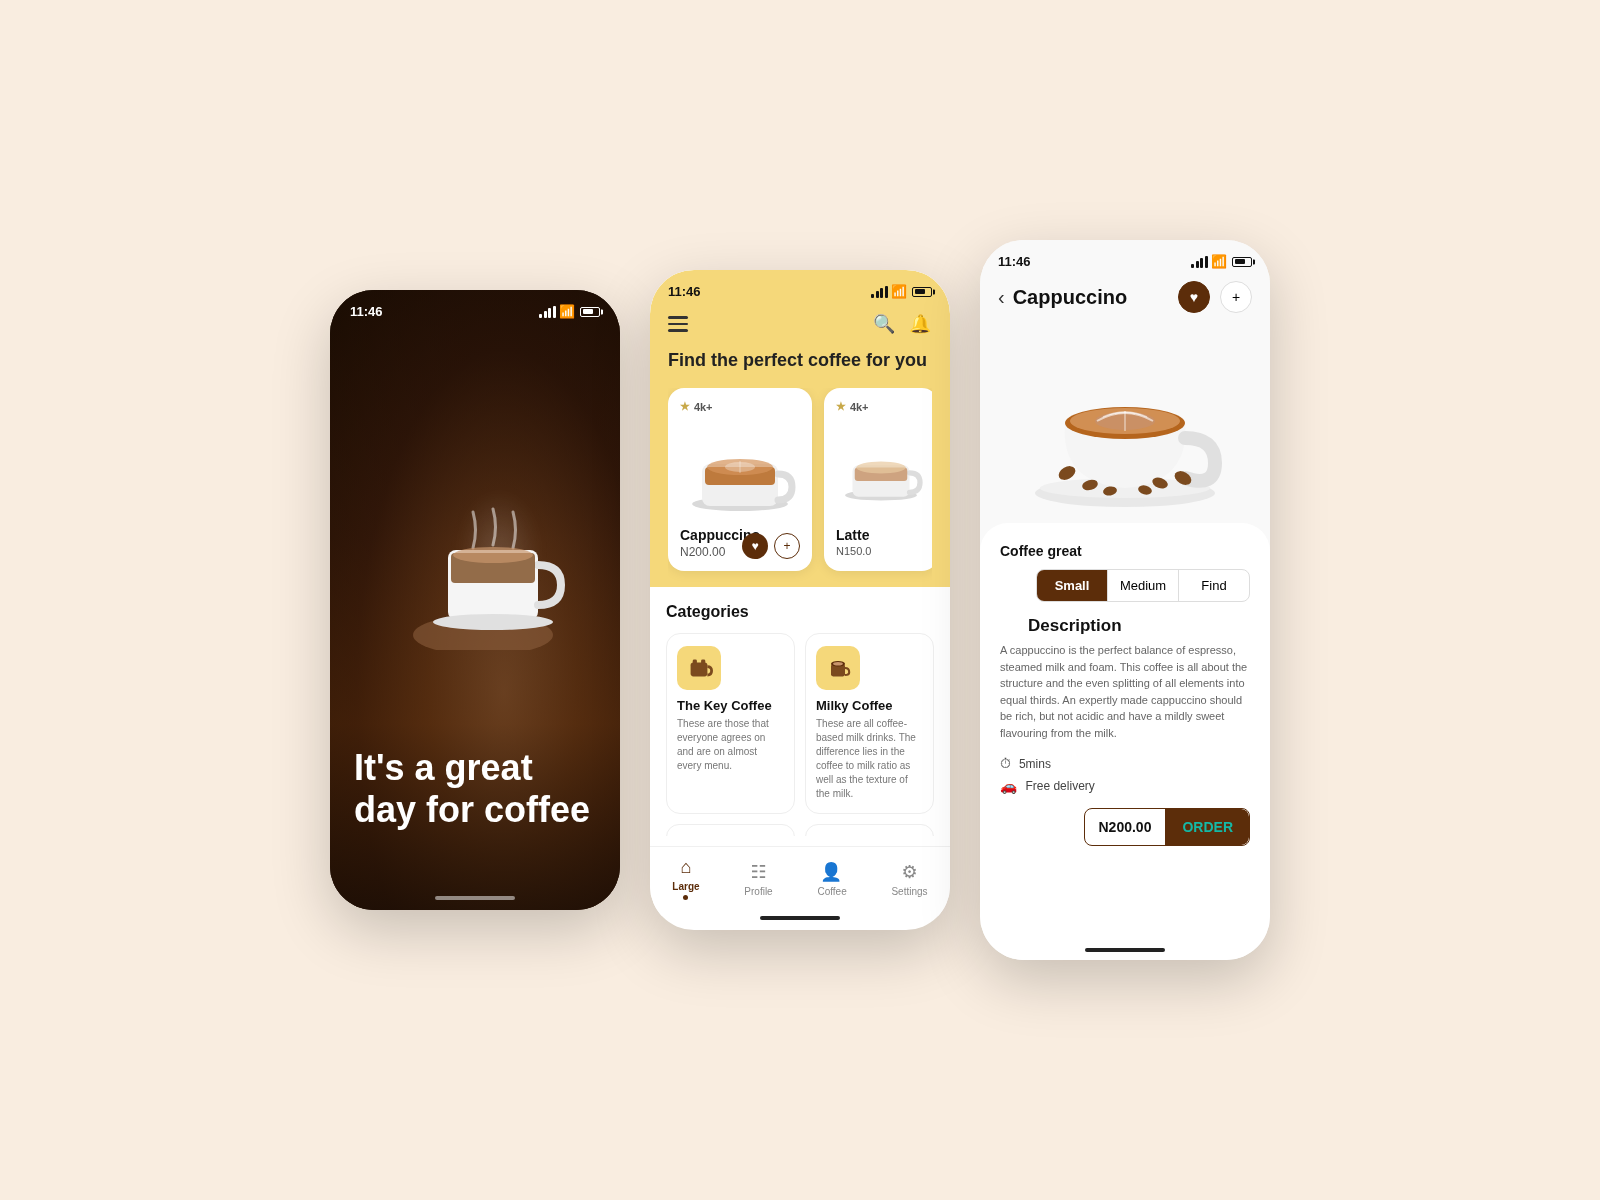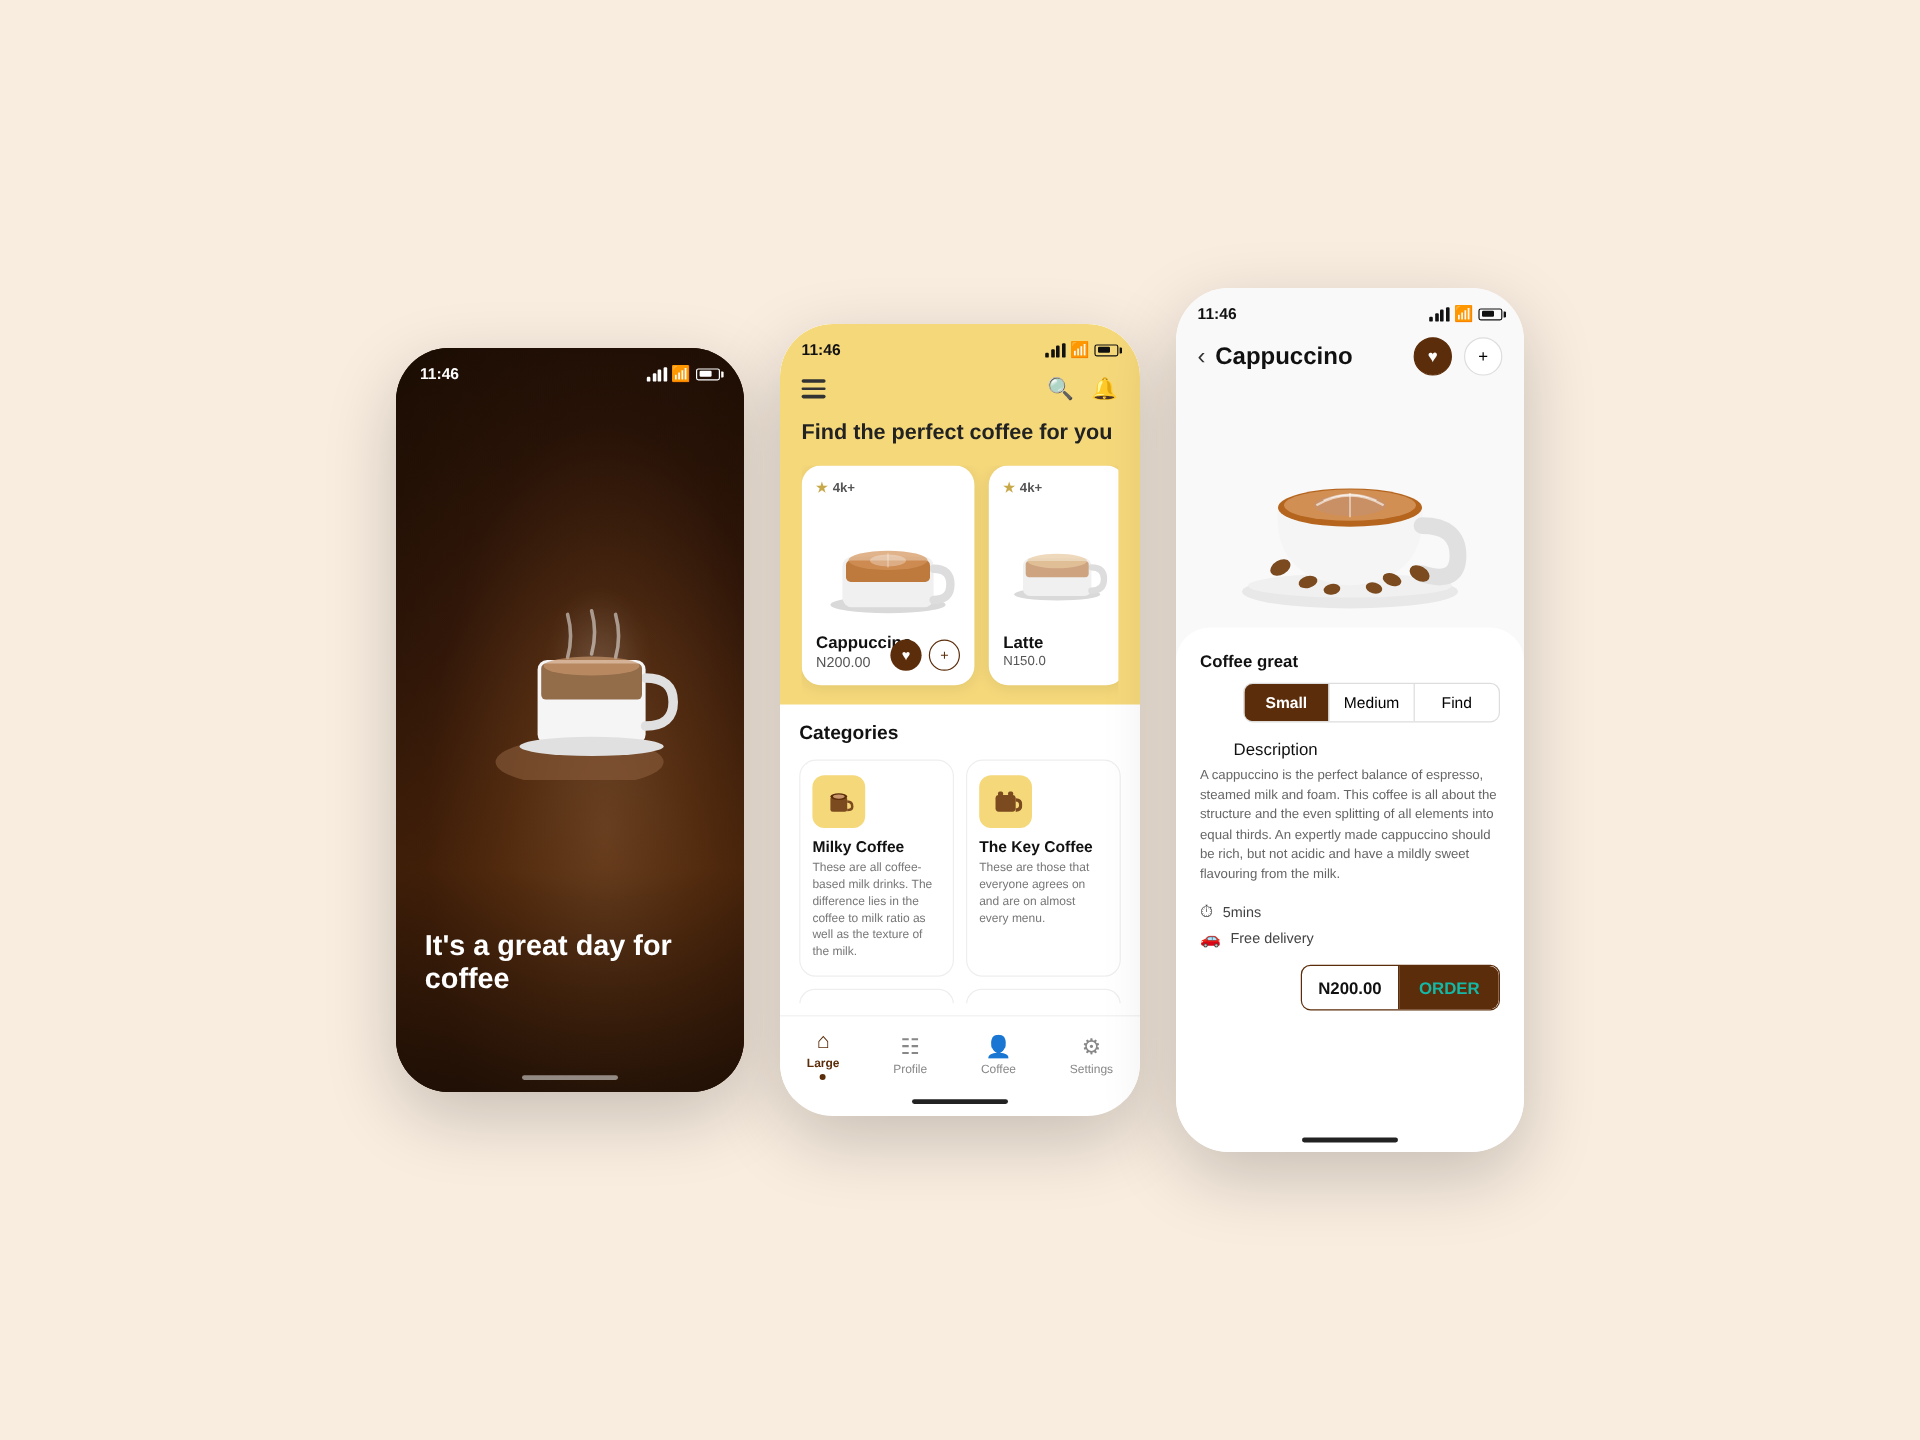--- a/index.html
+++ b/index.html
@@ -84,21 +84,21 @@
       position: absolute;
       bottom: 0;
       left: 0;
       right: 0;
       padding: 0 24px 50px;
       z-index: 10;
     }
 
     .splash-title {
       color: #fff;
-      font-size: 24px;
+      font-size: 36px;
       font-weight: 700;
       line-height: 1.15;
       margin-bottom: 30px;
     }
 
     .get-started-btn {
       background: #7B4A1E;
       color: #fff;
       border: none;
       border-radius: 30px;
@@ -531,22 +531,22 @@
       color: #fff;
       font-weight: 600;
     }
 
     .size-divider {
       width: 1px;
       background: #ddd;
     }
 
     .desc-title {
-      font-size: 14px;
-      font-weight: 400;
+      font-size: 17px;
+      font-weight: 700;
       color: #111;
       margin-bottom: 6px;
       padding-left: 28px;
     }
 
     .desc-text {
       font-size: 11px;
       color: #666;
       line-height: 1.5;
       margin-bottom: 14px;
@@ -735,44 +735,44 @@
       </div>
     </div>
 
     <div class="home-body">
       <div class="categories-title">Categories</div>
       <div class="categories-grid">
 
         <div class="category-card">
           <div class="category-icon-box">
             <svg viewBox="0 0 40 40" xmlns="http://www.w3.org/2000/svg" width="28" height="28">
+              <rect x="8" y="12" width="24" height="20" rx="4" fill="#7B4A1E"></rect>
+              <path d="M32 18 Q38 18 38 24 Q38 30 32 30" stroke="#7B4A1E" stroke-width="4" fill="none"></path>
+              <rect x="11" y="8" width="6" height="6" rx="2" fill="#7B4A1E"></rect>
+              <rect x="23" y="8" width="6" height="6" rx="2" fill="#7B4A1E"></rect>
+            </svg>
+          </div>
+          <div class="category-name">The Key Coffee</div>
+          <div class="category-desc">These are those that everyone agrees on and are on almost every menu.</div>
+        </div>
+
+        <div class="category-card">
+          <div class="category-icon-box">
+            <svg viewBox="0 0 40 40" xmlns="http://www.w3.org/2000/svg" width="28" height="28">
               <rect x="10" y="14" width="20" height="18" rx="3" fill="#7B4A1E"></rect>
               <path d="M30 20 Q36 20 36 26 Q36 30 30 30" stroke="#7B4A1E" stroke-width="3" fill="none"></path>
               <ellipse cx="20" cy="14" rx="10" ry="4" fill="#5c2d0a"></ellipse>
               <ellipse cx="20" cy="14" rx="7" ry="2.5" fill="#c8956c"></ellipse>
             </svg>
           </div>
           <div class="category-name">Milky Coffee</div>
           <div class="category-desc">These are all coffee-based milk drinks. The difference lies in the coffee to milk ratio as well as the texture of the milk.</div>
         </div>
 
         <div class="category-card">
-          <div class="category-icon-box">
-            <svg viewBox="0 0 40 40" xmlns="http://www.w3.org/2000/svg" width="28" height="28">
-              <rect x="8" y="12" width="24" height="20" rx="4" fill="#7B4A1E"></rect>
-              <path d="M32 18 Q38 18 38 24 Q38 30 32 30" stroke="#7B4A1E" stroke-width="4" fill="none"></path>
-              <rect x="11" y="8" width="6" height="6" rx="2" fill="#7B4A1E"></rect>
-              <rect x="23" y="8" width="6" height="6" rx="2" fill="#7B4A1E"></rect>
-            </svg>
-          </div>
-          <div class="category-name">The Key Coffee</div>
-          <div class="category-desc">These are those that everyone agrees on and are on almost every menu.</div>
-        </div>
-
-        <div class="category-card">
 
           <div class="category-desc"></div>
         </div>
 
         <div class="category-card">
           
           
           
         </div>
       </div>

